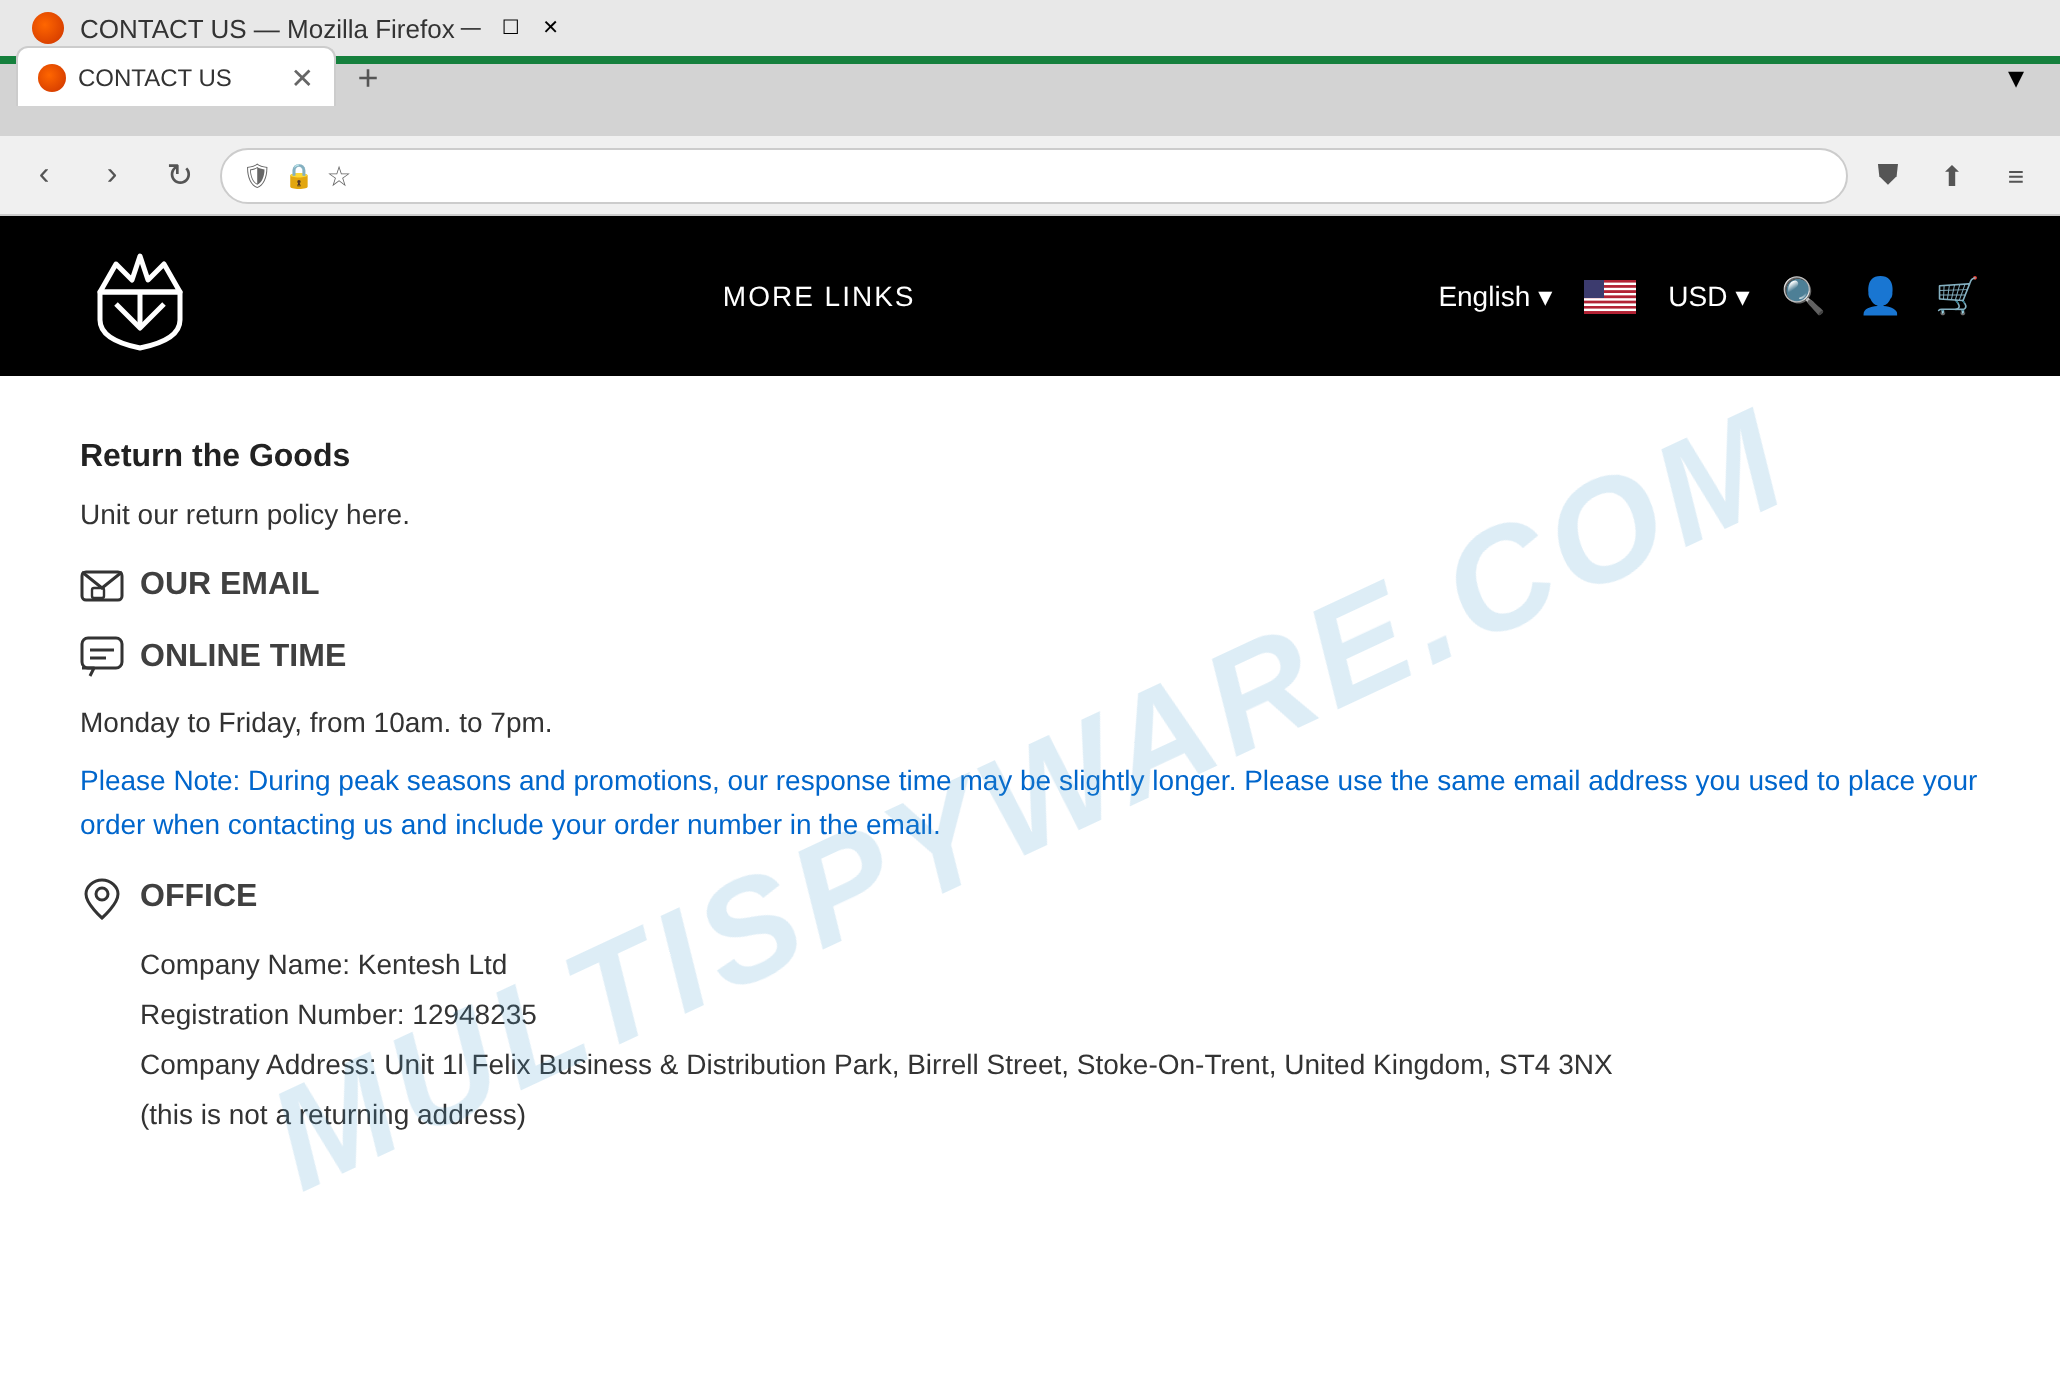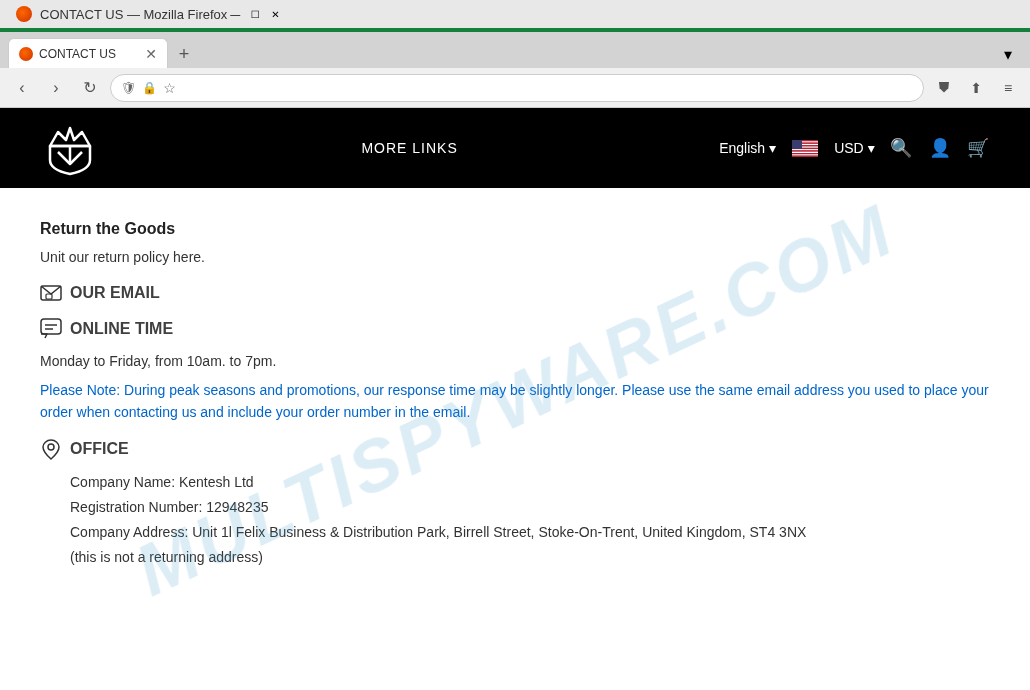--- a/index.html
+++ b/index.html
@@ -22,21 +22,21 @@
     .titlebar-btn.minimize { background: transparent; }
     .titlebar-btn.maximize { background: transparent; }
     .titlebar-btn.close { background: transparent; }
 
     
     .tabbar {
       background: #d3d3d3;
       height: 36px;
       display: flex;
       align-items: flex-end;
-      padding: 0 8px;
+      padding: 15px 8px;
       gap: 2px;
     }
     .tab {
       background: #f0f0f0;
       height: 30px;
       display: flex;
       align-items: center;
       padding: 0 10px;
       border-radius: 6px 6px 0 0;
       font-size: 12px;

